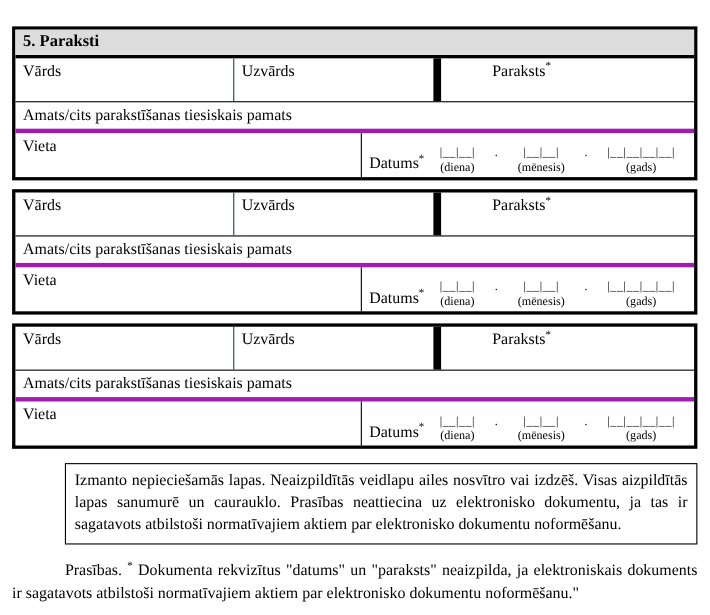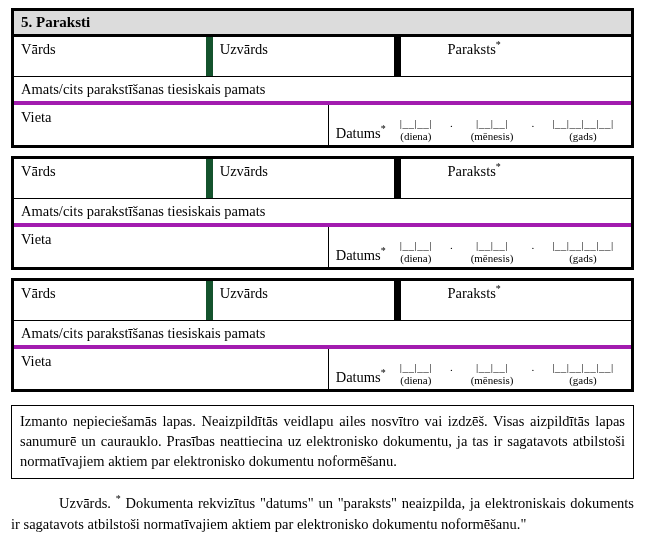--- a/index.html
+++ b/index.html
@@ -3,40 +3,40 @@
 <meta charset="utf-8">
 <style>
   * { box-sizing: border-box; margin: 0; padding: 0; }
   html, body {
     width: 645px; height: 559px;
     background: #ffffff;
     color: #000;
     font-family: "Liberation Serif", serif;
     overflow: hidden;
   }
-  .page { padding: 8px 11px 0 11px; }
+  .page { padding: 24px 11px 0 11px; }
 
   
   .sig-table {
     border: 3px solid #000;
     margin-bottom: 8px;
     background: #fff;
   }
   .sec-header {
     background: #dcdcdc;
     border-bottom: 3px solid #000;
     font-weight: bold;
     font-size: 15px;
     padding: 2px 7px 3px 7px;
     line-height: 1.2;
   }
   .row { display: flex; }
   .row-names { border-bottom: 1px solid #000; height: 40px; }
   .cell { padding: 3px 7px; font-size: 14.5px; line-height: 1.25; }
-  .c-vards   { width: 32.2%; border-right: 7px solid #14532d; }
+  .c-vards   { width: 32.2%; border-right: 1px solid #14532d; }
   .c-uzvards { width: 30.6%; border-right: 7px solid #000000; }
   .c-paraksts{ flex: 1; margin-left: 39px; }
   .row-amats { border-bottom: 4px solid #a21caf; height: 28px; }
   .row-vieta { height: 40px; }
   .c-vieta   { width: 51%; border-right: 1px solid #000; }
   .c-datums  { flex: 1; display: flex; align-items: flex-end; }
   sup.ast { font-size: 10px; vertical-align: super; line-height: 0; }
 
   
   .date-field {
@@ -53,20 +53,21 @@
   .dsep { font-size: 11px; line-height: 1.05; padding: 0 2px; }
 
   
   .note-box {
     border: 1px solid #000;
     margin-top: 13px;
     padding: 5px 8px 7px 8px;
     font-size: 14.5px;
     line-height: 1.38;
     text-align: justify;
+    margin-left: 48px;
   }
 
   
   .footnote {
     margin-top: 14px;
     font-size: 14.5px;
     line-height: 1.42;
     text-align: justify;
     text-indent: 48px;
   }
@@ -171,15 +172,15 @@
             <span class="dpattern">|__|__|__|__|</span>
             <span class="dlabel">(gads)</span>
           </span>
         </span>
       </div>
     </div>
   </div>
 
   <div class="note-box">Izmanto nepieciešamās lapas. Neaizpildītās veidlapu ailes nosvītro vai izdzēš. Visas aizpildītās lapas sanumurē un caurauklo. Prasības neattiecina uz elektronisko dokumentu, ja tas ir sagatavots atbilstoši normatīvajiem aktiem par elektronisko dokumentu noformēšanu.</div>
 
-  <p class="footnote"><span>Uzvārds.</span> <sup class="ast">*</sup> <span>Dokumenta rekvizītus "datums" un "paraksts" neaizpilda, ja elektroniskais dokuments ir sagatavots atbilstoši normatīvajiem aktiem par elektronisko dokumentu noformēšanu."</span></p>
+  <p class="footnote"><span>Prasības.</span> <sup class="ast">*</sup> <span>Dokumenta rekvizītus "datums" un "paraksts" neaizpilda, ja elektroniskais dokuments ir sagatavots atbilstoši normatīvajiem aktiem par elektronisko dokumentu noformēšanu."</span></p>
 
 </div>
 
 </body></html>

